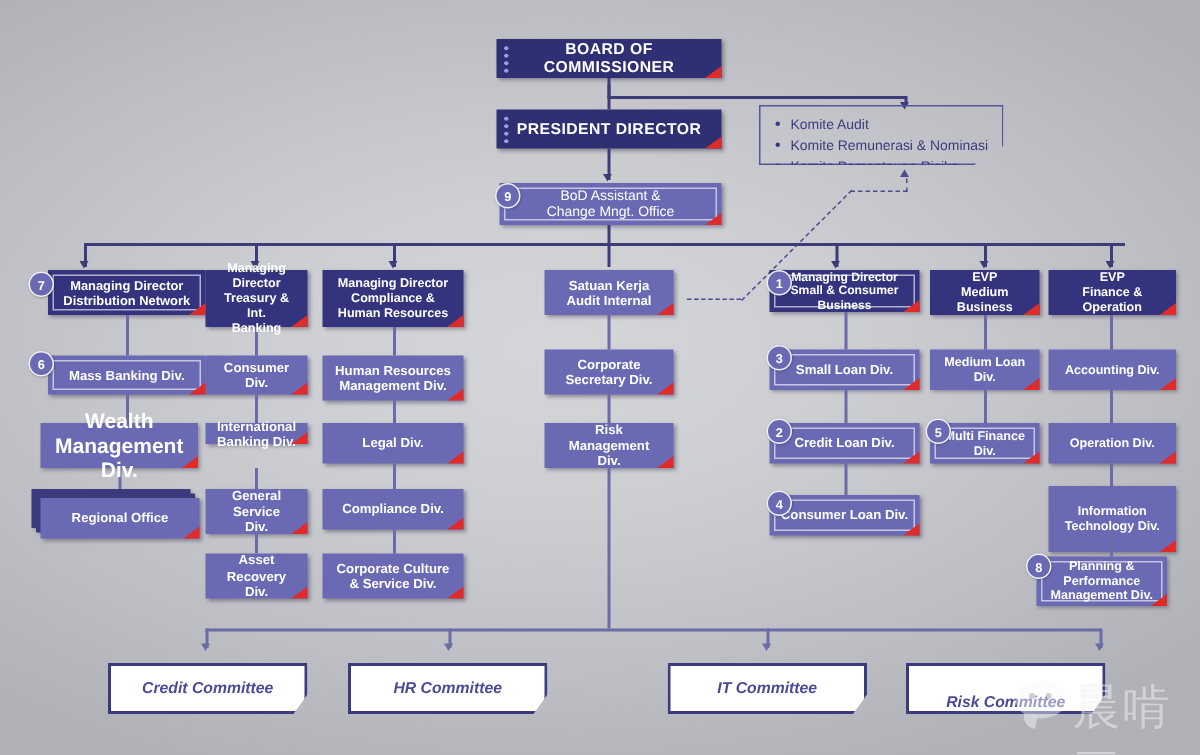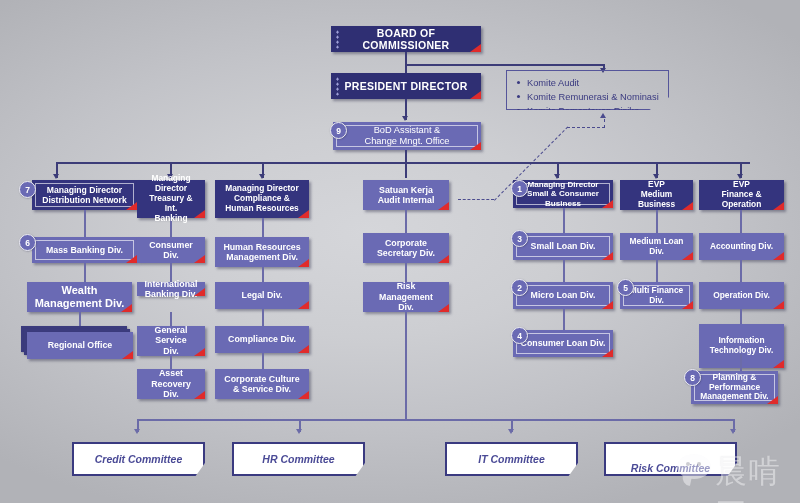--- a/index.html
+++ b/index.html
@@ -165,21 +165,21 @@
 
   <div class="box div" style="left:32px;top:237px;width:105px;height:26px;font-size:8.8px;">
     <span class="inner"></span>
     <span class="txt">Mass Banking Div.</span>
   </div>
   <div class="badge" style="left:19px;top:234px;">
     <span>6</span>
   </div>
   <div class="ln lnv" style="left:84px;top:263px;height:19px;"></div>
 
-  <div class="box div" style="left:27px;top:282px;width:105px;height:30px;font-size:11px;">
+  <div class="box div" style="left:27px;top:282px;width:105px;height:30px;font-size:14px;">
     <span class="txt">Wealth<br>Management Div.</span>
   </div>
   <div class="ln lnv" style="left:79px;top:312px;height:18px;"></div>
 
   <div class="stackwrap" style="left:21px;top:326px;width:115px;height:37px;">
     <div class="sh" style="left:0;top:0;width:106px;height:26px;"></div>
     <div class="sh" style="left:3px;top:3px;width:106px;height:26px;"></div>
     <div class="box div" style="left:6px;top:6px;width:106px;height:27px;font-size:8.8px;">
       <span class="txt">Regional Office</span>
     </div>
@@ -193,21 +193,21 @@
   <div class="box div" style="left:137px;top:237px;width:68px;height:26px;font-size:8.8px;">
     <span class="txt">Consumer Div.</span>
   </div>
   <div class="ln lnv" style="left:170px;top:263px;height:19px;"></div>
 
   <div class="box div" style="left:137px;top:282px;width:68px;height:14px;font-size:8.8px;">
     <span class="txt">International<br>Banking Div.</span>
   </div>
   <div class="ln lnv" style="left:170px;top:312px;height:14px;"></div>
 
-  <div class="box div" style="left:137px;top:326px;width:68px;height:30px;font-size:8.8px;align-items:flex-end;">
+  <div class="box div" style="left:137px;top:326px;width:68px;height:30px;font-size:8.8px;">
     <span class="txt">General Service<br>Div.</span>
   </div>
   <div class="ln lnv" style="left:170px;top:356px;height:13px;"></div>
 
   <div class="box div" style="left:137px;top:369px;width:68px;height:30px;font-size:8.8px;">
     <span class="txt">Asset Recovery<br>Div.</span>
   </div>
 
   <div class="box dir" style="left:215px;top:180px;width:94px;height:38px;font-size:8.4px;">
     <span class="txt">Managing Director<br>Compliance &amp;<br>Human Resources</span>
@@ -262,21 +262,21 @@
     <span class="inner"></span>
     <span class="txt">Small Loan Div.</span>
   </div>
   <div class="badge" style="left:511px;top:230px;">
     <span>3</span>
   </div>
   <div class="ln lnv" style="left:563px;top:260px;height:22px;"></div>
 
   <div class="box div" style="left:513px;top:282px;width:100px;height:27px;font-size:8.8px;">
     <span class="inner"></span>
-    <span class="txt">Micro Loan Div.</span>
+    <span class="txt">Credit Loan Div.</span>
   </div>
   <div class="badge" style="left:511px;top:279px;">
     <span>2</span>
   </div>
   <div class="ln lnv" style="left:563px;top:309px;height:21px;"></div>
 
   <div class="box div" style="left:513px;top:330px;width:100px;height:27px;font-size:8.8px;">
     <span class="inner"></span>
     <span class="txt">Consumer Loan Div.</span>
   </div>

